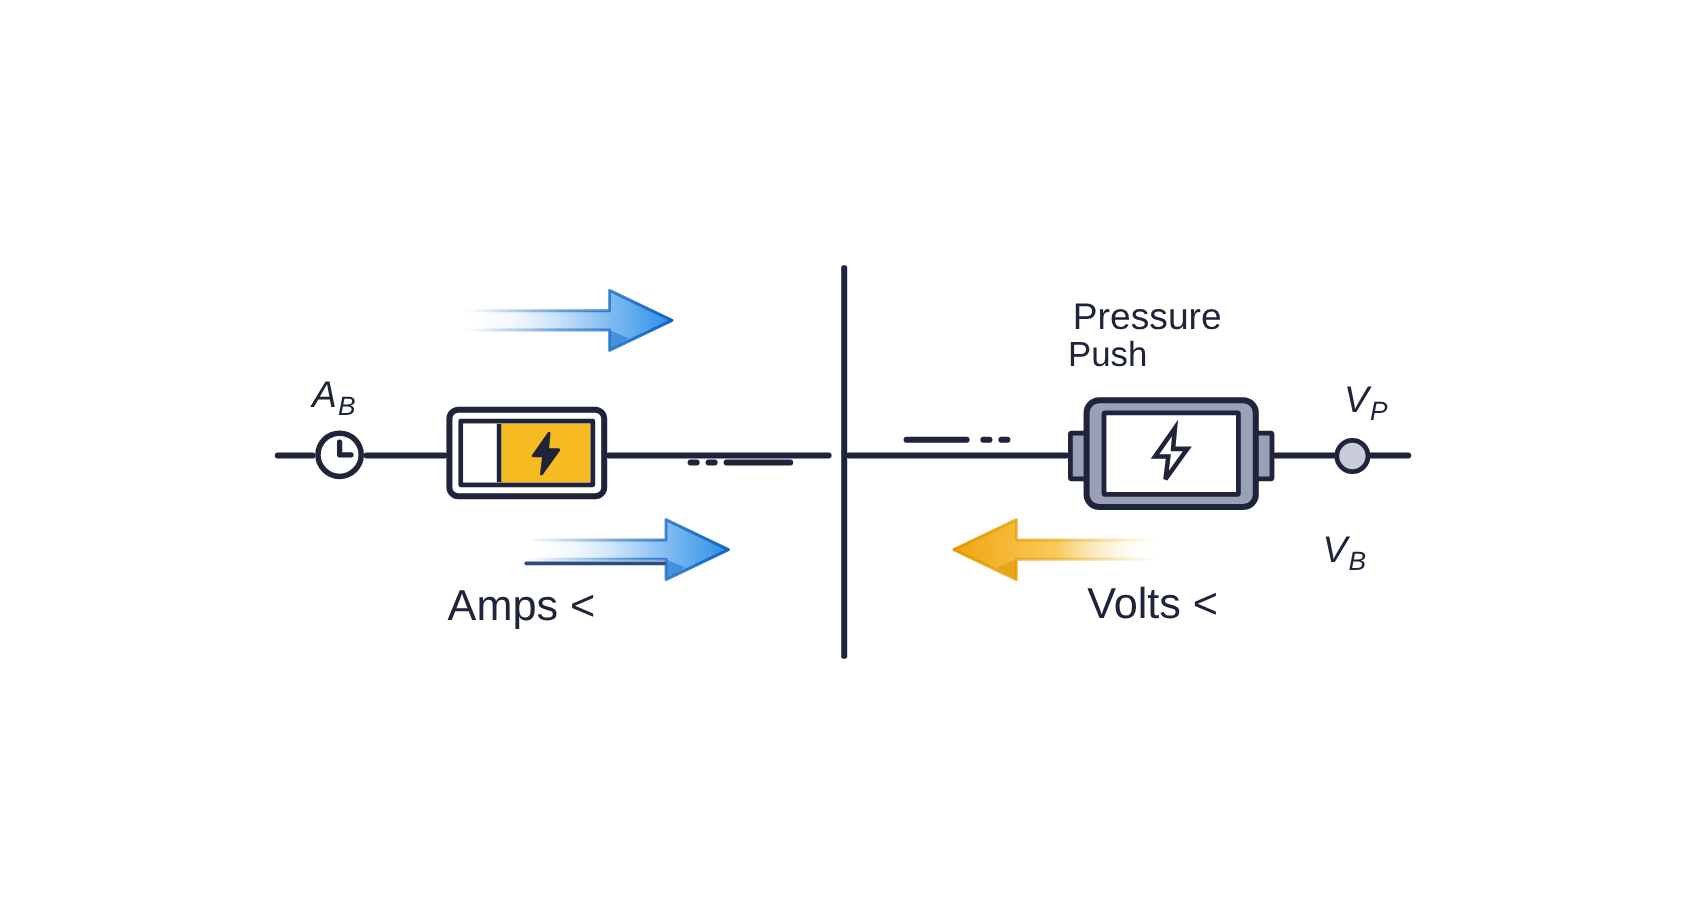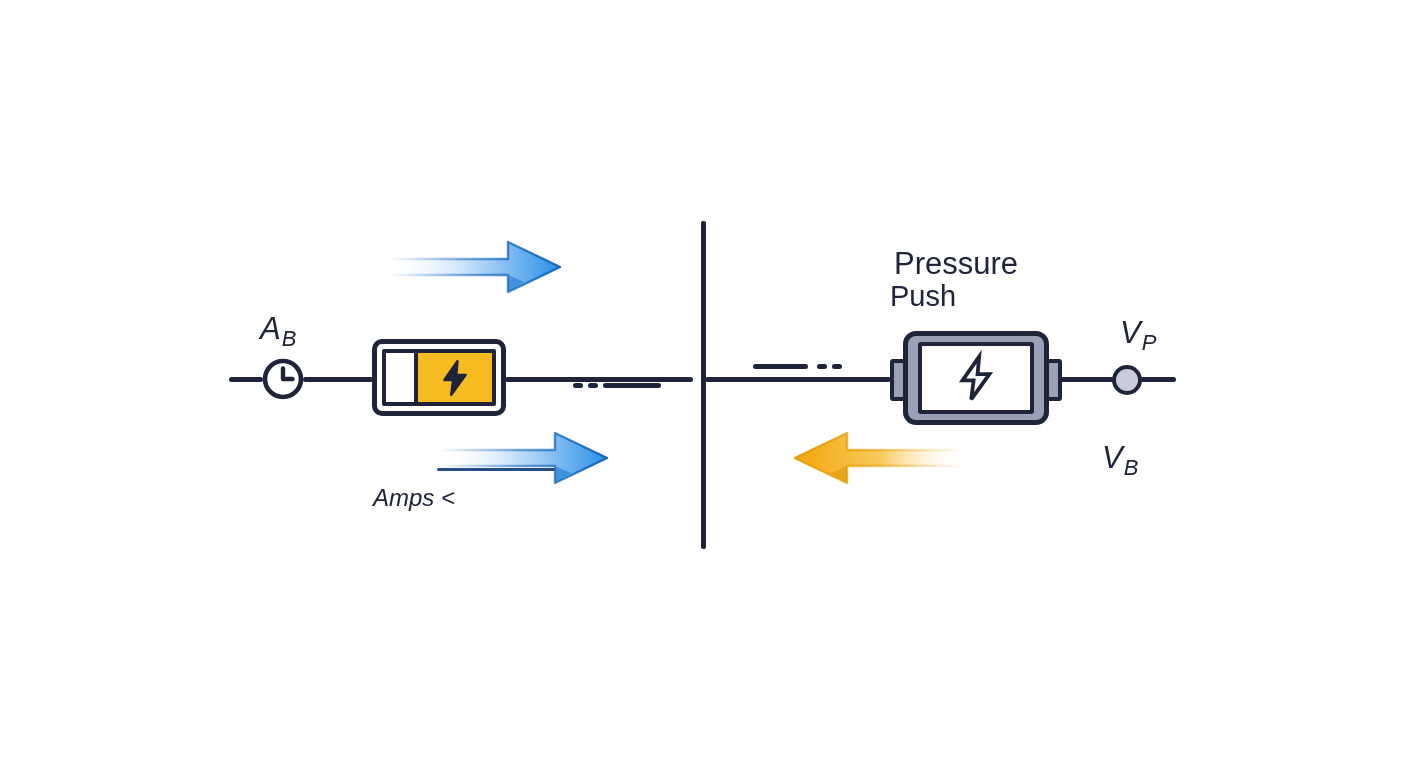--- a/index.html
+++ b/index.html
@@ -3,21 +3,21 @@
 <meta charset="utf-8">
 <style>
   html,body{margin:0;padding:0;background:#fff;}
   body{width:1408px;height:768px;overflow:hidden;font-family:"Liberation Sans",sans-serif;}
   .stage{position:relative;width:1408px;height:768px;background:#ffffff;}
   .wire{position:absolute;height:5px;background:var(--ink,#20243A);border-radius:3px;}
   .dash{position:absolute;height:5px;background:var(--ink,#20243A);border-radius:2.5px;}
   .divider{position:absolute;left:701px;top:221px;width:5px;height:328px;background:var(--ink,#20243A);border-radius:2px;}
   .lbl{position:absolute;color:var(--ink,#20243A);font-size:31px;line-height:1.1;white-space:nowrap;font-style:italic;}
   .lbl .sub{font-size:22px;position:relative;top:7px;left:1px;}
-  .caption{position:absolute;color:var(--ink,#20243A);font-size:24px;white-space:nowrap;font-style:italic;}
+  .caption{position:absolute;color:var(--ink,#20243A);font-size:36px;white-space:nowrap;}
   .title{position:absolute;color:var(--ink,#20243A);font-size:31px;white-space:nowrap;}
   .subtitle{position:absolute;color:var(--ink,#20243A);font-size:29px;white-space:nowrap;}
 
   .meter{position:absolute;left:261px;top:357px;width:44px;height:44px;}
 
   .batteryL{position:absolute;left:372px;top:339px;width:134px;height:77px;background:#fff;
     border:5px solid var(--ink,#20243A);border-radius:10px;box-sizing:border-box;padding:5px;}
   .batteryL .cells{width:100%;height:100%;border:4px solid var(--ink,#20243A);box-sizing:border-box;
     display:flex;border-radius:2px;overflow:hidden;}
   .batteryL .cell-empty{width:28px;background:#fff;border-right:4px solid var(--ink,#20243A);}
@@ -157,14 +157,15 @@
       <linearGradient id="yedge" x1="0" y1="0" x2="1" y2="0">
         <stop offset="0" stop-color="#E39C05"></stop>
         <stop offset="0.5" stop-color="#E39C05" stop-opacity="0.55"></stop>
         <stop offset="1" stop-color="#E39C05" stop-opacity="0"></stop>
       </linearGradient>
     </defs>
     <polygon points="174,20 56,20 56,3 4,28 56,53 56,36 174,36" fill="url(#yfill)" stroke="url(#yedge)" stroke-width="2.4" stroke-linejoin="round"></polygon>
     <polygon points="56,36 56,53 40,43" fill="#E09A06" opacity="0.6"></polygon>
   </svg>
 
+  <div class="caption" style="left:906px;top:482px;">Volts &lt;</div>
 
 </div>
 
 </body></html>

